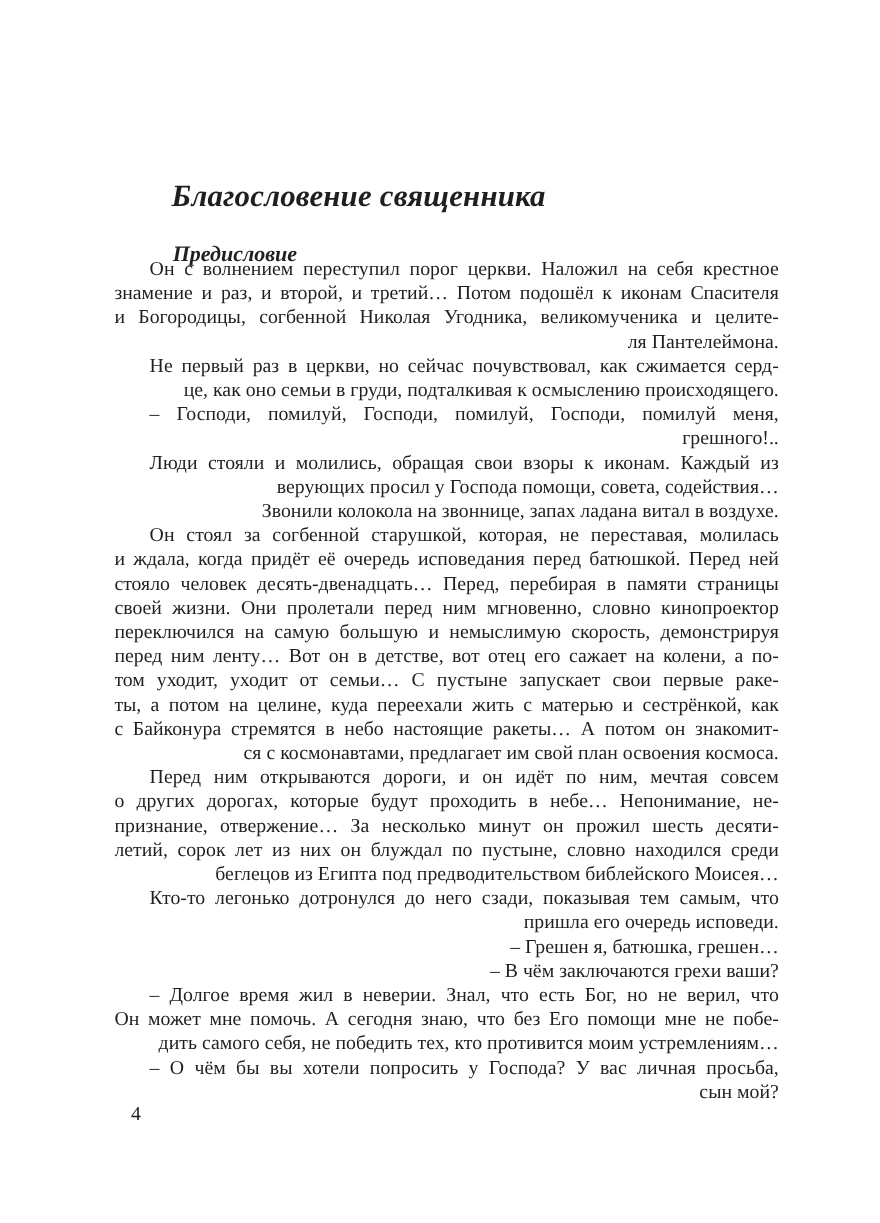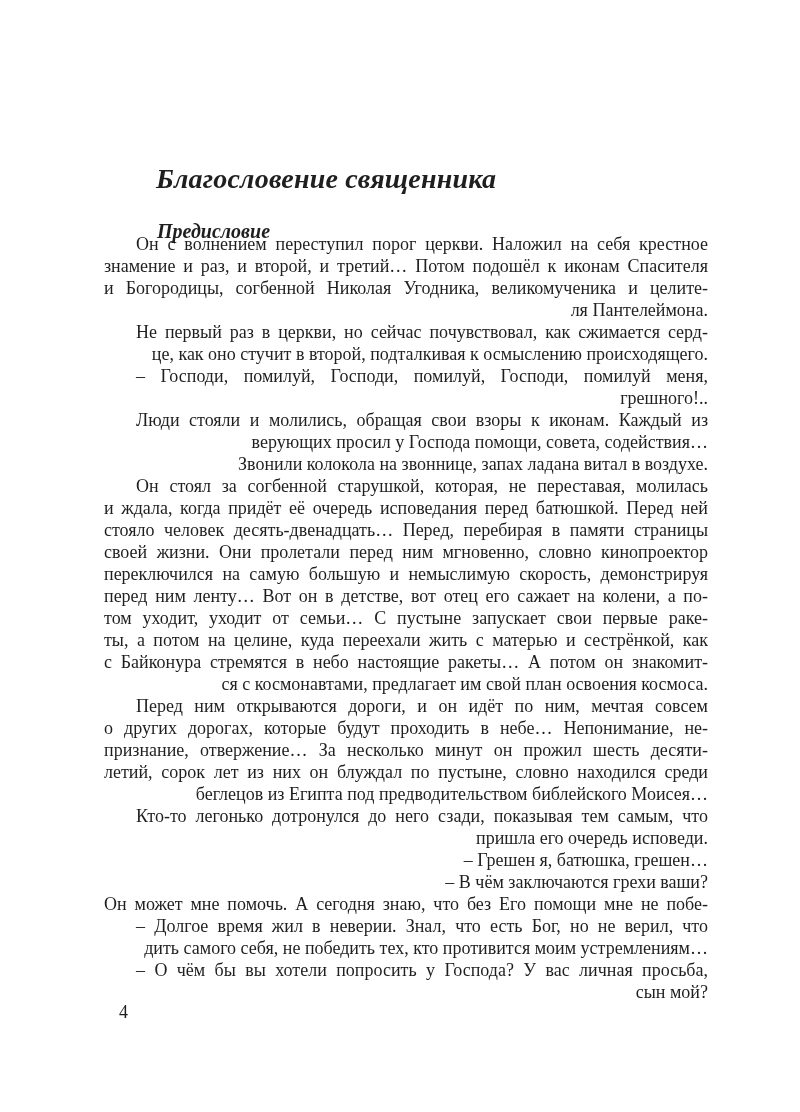--- a/index.html
+++ b/index.html
@@ -67,21 +67,21 @@
   <h2 class="section-subtitle">Предисловие</h2>
   <div class="body-text">
       <div class="paragraph">
         <div class="tline full ind">Он с волнением переступил порог церкви. Наложил на себя крестное</div>
         <div class="tline full">знамение и раз, и второй, и третий… Потом подошёл к иконам Спасителя</div>
         <div class="tline full">и Богородицы, согбенной Николая Угодника, великомученика и целите-</div>
         <div class="tline last">ля Пантелеймона.</div>
       </div>
       <div class="paragraph">
         <div class="tline full ind">Не первый раз в церкви, но сейчас почувствовал, как сжимается серд-</div>
-        <div class="tline last">це, как оно стучит в второй, подталкивая к осмыслению происходящего.</div>
+        <div class="tline last">це, как оно семьи в груди, подталкивая к осмыслению происходящего.</div>
       </div>
       <div class="paragraph">
         <div class="tline full ind">– Господи, помилуй, Господи, помилуй, Господи, помилуй меня,</div>
         <div class="tline last">грешного!..</div>
       </div>
       <div class="paragraph">
         <div class="tline full ind">Люди стояли и молились, обращая свои взоры к иконам. Каждый из</div>
         <div class="tline last">верующих просил у Господа помощи, совета, содействия…</div>
       </div>
       <div class="paragraph">
@@ -110,22 +110,22 @@
         <div class="tline full ind">Кто-то легонько дотронулся до него сзади, показывая тем самым, что</div>
         <div class="tline last">пришла его очередь исповеди.</div>
       </div>
       <div class="paragraph">
         <div class="tline last ind">– Грешен я, батюшка, грешен…</div>
       </div>
       <div class="paragraph">
         <div class="tline last ind">– В чём заключаются грехи ваши?</div>
       </div>
       <div class="paragraph">
+        <div class="tline full ind">– Долгое время жил в неверии. Знал, что есть Бог, но не верил, что</div>
         <div class="tline full">Он может мне помочь. А сегодня знаю, что без Его помощи мне не побе-</div>
-        <div class="tline full ind">– Долгое время жил в неверии. Знал, что есть Бог, но не верил, что</div>
         <div class="tline last">дить самого себя, не победить тех, кто противится моим устремлениям…</div>
       </div>
       <div class="paragraph">
         <div class="tline full ind">– О чём бы вы хотели попросить у Господа? У вас личная просьба,</div>
         <div class="tline last">сын мой?</div>
       </div>
     </div>
   <div class="page-number">4</div>
 </div>
 

